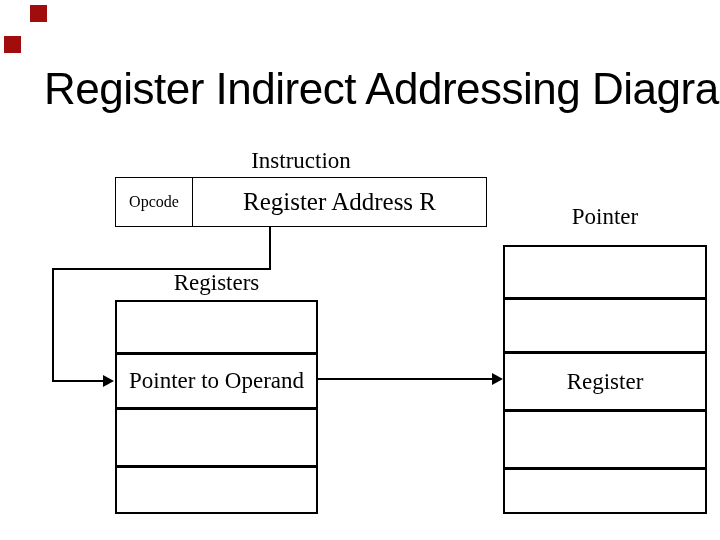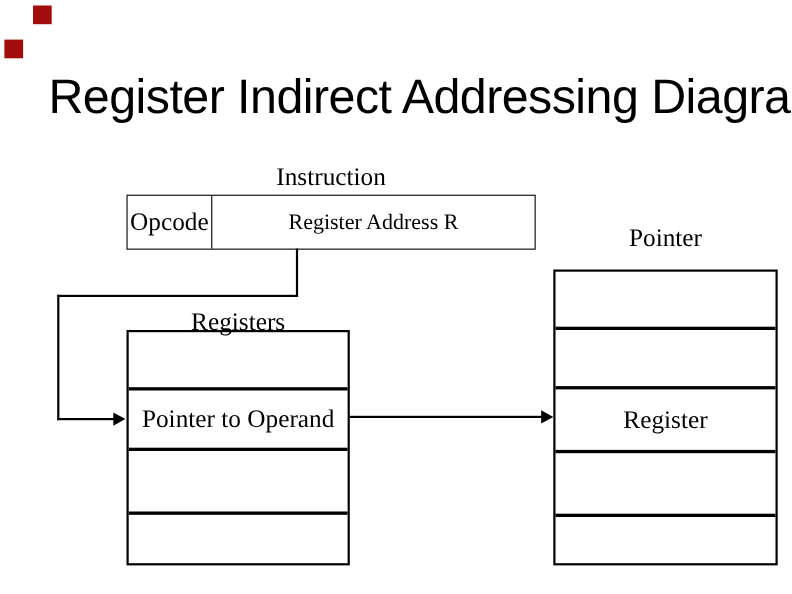--- a/index.html
+++ b/index.html
@@ -54,31 +54,31 @@
     width: 372px; height: 50px;
     border: 1px solid #000;
     box-sizing: border-box;
     display: flex;
   }
   #opcode-cell {
     width: 77px;
     border-right: 1px solid #000;
     box-sizing: border-box;
     display: flex; align-items: center; justify-content: center;
-    font-size: 23px;
+    font-size: 16px;
   }
   #regaddr-cell {
     flex: 1;
     display: flex; align-items: center; justify-content: center;
-    font-size: 20px;
+    font-size: 25px;
   }
 
   
   #memory-label    { left: 503px; top: 204px; width: 204px; }
-  #registers-label { left: 115px; top: 280px; width: 203px; }
+  #registers-label { left: 115px; top: 270px; width: 203px; }
 
   
   .celltable {
     border: 2px solid #000;
     box-sizing: border-box;
     display: flex;
     flex-direction: column;
   }
   #registers-table { left: 115px; top: 300px; width: 203px; height: 214px; text-align: center; }
   #memory-table    { left: 503px; top: 245px; width: 204px; height: 269px; }

